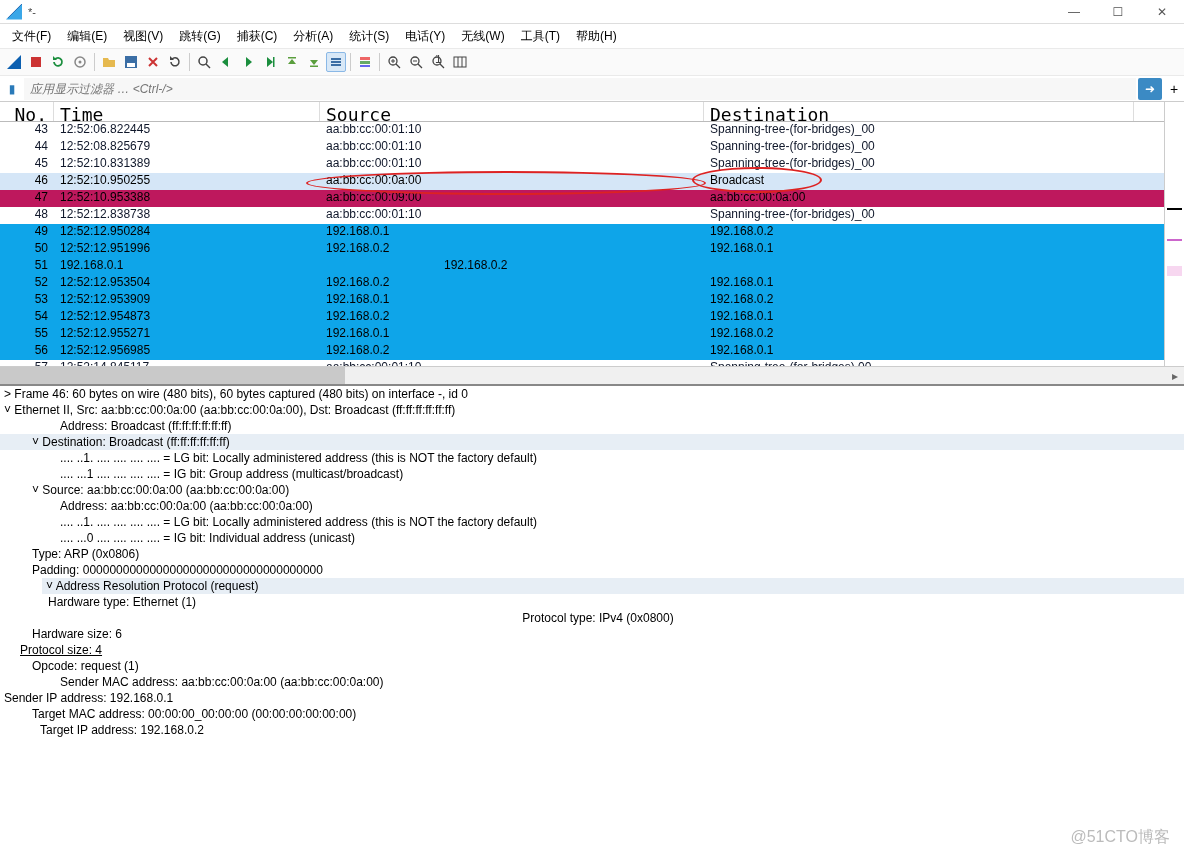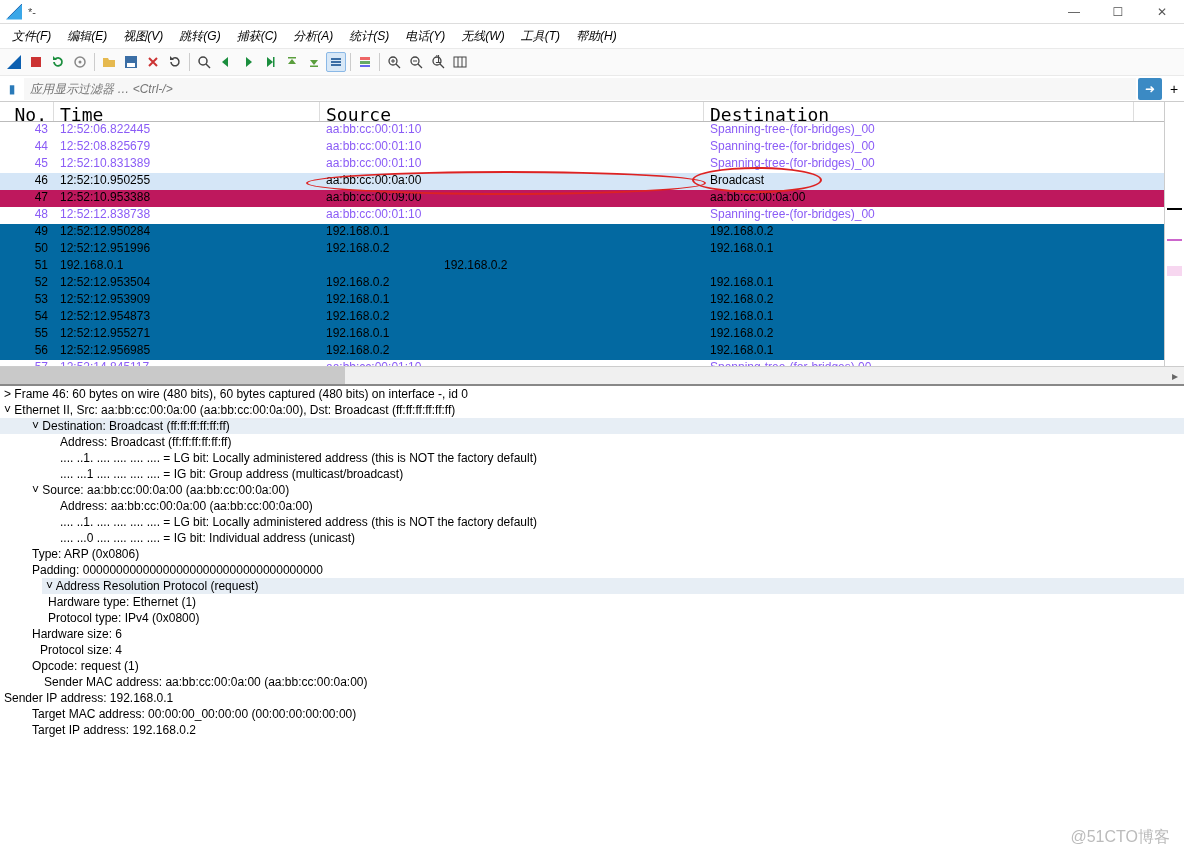--- a/index.html
+++ b/index.html
@@ -2,43 +2,43 @@
 <html><head>
 <meta charset="utf-8">
 <style>
 * { margin:0; padding:0; box-sizing:border-box; font-family:"Microsoft YaHei",Arial,sans-serif; font-size:12px; }
 body { background:#fff; color:#000; overflow:hidden; }
 .titlebar { height:24px; background:#fff; display:flex; align-items:center; border-bottom:1px solid #ddd; }
 .titlebar-icon { width:16px; height:16px; margin:0 6px; background:linear-gradient(135deg,#0b5fb0 50%,#3aa7e8 50%); clip-path:polygon(0 100%,100% 100%,100% 0); }
 .titlebar-text { flex:1; font-size:11px; color:#444; }
 .win-buttons { display:flex; }
 .win-btn { width:44px; height:24px; display:flex; align-items:center; justify-content:center; color:#555; cursor:pointer; }
-.menubar { height:24px; display:flex; align-items:center; padding:0 4px; background:#fff;font-style:italic; }
+.menubar { height:24px; display:flex; align-items:center; padding:0 4px; background:#fff; }
 .menubar span { padding:2px 8px; cursor:pointer; }
 .toolbar { height:28px; display:flex; align-items:center; padding:0 4px; gap:2px; background:#fafafa; border-top:1px solid #eaeaea; border-bottom:1px solid #eaeaea; }
 .tbtn { width:20px; height:20px; display:flex; align-items:center; justify-content:center; cursor:pointer; border:1px solid transparent; border-radius:2px; }
 .tsep { width:1px; height:18px; background:#ccc; margin:0 2px; }
 .filterbar { height:26px; display:flex; align-items:center; background:#fff; border-bottom:1px solid #ccc; }
 .filter-icon { width:20px; height:20px; margin:0 2px; display:flex; align-items:center; justify-content:center; color:#2a7ab9; }
 .filter-input { flex:1; height:22px; border:none; outline:none; padding:0 6px; font-style:italic; color:#888; background:#f7f7f7; }
 .filter-go { width:24px; height:22px; background:#3b8ac4; color:#fff; display:flex; align-items:center; justify-content:center; cursor:pointer; border-radius:2px; margin:0 2px; }
 .filter-plus { width:20px; text-align:center; cursor:pointer; font-size:14px; }
 .packets { height:264px; overflow:hidden; position:relative; display:flex; }
 .plist { flex:1; overflow-x:auto; overflow-y:hidden; }
 .phead { display:flex; height:20px; background:#fff; border-bottom:1px solid #bbb; position:sticky; top:0; }
 .phead > div { padding:2px 6px; border-right:1px solid #ddd; font-family:Consolas,monospace; font-size:18px; }
 .col-no { width:54px; text-align:right; }
 .col-time { width:266px; }
 .col-src { width:384px; }
 .col-dst { width:430px; }
 .prow { display:flex; height:17px; font-family:Consolas,monospace; font-size:12px; }
 .prow > div { padding:0 6px; white-space:nowrap; }
-.prow.gray { color:#8b5cf6; }
+.prow.gray { color:#0f172a; }
 .prow.sel { background:#d5e6f7; }
-.prow.pink { background:#0369a1; }
+.prow.pink { background:#0ea5e9; }
 .prow.cream { background:#be185d; }
 .timeline { width:20px; background:#fff; border-left:1px solid #ccc; position:relative; }
 .tl-mark { position:absolute; left:2px; right:2px; height:2px; }
 .scroll-x { height:18px; background:#f0f0f0; border-top:1px solid #ccc; position:relative; }
 .scroll-x-thumb { position:absolute; left:0; width:345px; height:100%; background:#c9c9c9; }
 .scroll-x-arrow { position:absolute; top:0; width:18px; height:100%; display:flex; align-items:center; justify-content:center; color:#666; }
 .details { height:567px; overflow:auto; font-family:Consolas,monospace; font-size:12px; border-top:2px solid #888; }
 .dline { padding:1px 4px; white-space:pre; }
 .dline.shade { background:#e7eef5; }
 .dline.exp::before { content:"˅ "; }
@@ -318,35 +318,35 @@
 
 <div class="scroll-x">
   <div class="scroll-x-arrow" style="left:0">◂</div>
   <div class="scroll-x-thumb"></div>
   <div class="scroll-x-arrow" style="right:0">▸</div>
 </div>
 
 <div class="details" id="details">
     <div class="dline col" style="padding-left: 4px;">Frame 46: 60 bytes on wire (480 bits), 60 bytes captured (480 bits) on interface -, id 0</div>
     <div class="dline exp" style="padding-left: 4px;">Ethernet II, Src: aa:bb:cc:00:0a:00 (aa:bb:cc:00:0a:00), Dst: Broadcast (ff:ff:ff:ff:ff:ff)</div>
+    <div class="dline " style="padding-left: 60px;">Address: Broadcast (ff:ff:ff:ff:ff:ff)</div>
     <div class="dline exp shade" style="padding-left: 32px;">Destination: Broadcast (ff:ff:ff:ff:ff:ff)</div>
-    <div class="dline " style="padding-left: 60px;">Address: Broadcast (ff:ff:ff:ff:ff:ff)</div>
     <div class="dline " style="padding-left: 60px;">.... ..1. .... .... .... .... = LG bit: Locally administered address (this is NOT the factory default)</div>
     <div class="dline " style="padding-left: 60px;">.... ...1 .... .... .... .... = IG bit: Group address (multicast/broadcast)</div>
     <div class="dline exp" style="padding-left: 32px;">Source: aa:bb:cc:00:0a:00 (aa:bb:cc:00:0a:00)</div>
     <div class="dline " style="padding-left: 60px;">Address: aa:bb:cc:00:0a:00 (aa:bb:cc:00:0a:00)</div>
     <div class="dline " style="padding-left: 60px;">.... ..1. .... .... .... .... = LG bit: Locally administered address (this is NOT the factory default)</div>
     <div class="dline " style="padding-left: 60px;">.... ...0 .... .... .... .... = IG bit: Individual address (unicast)</div>
     <div class="dline " style="padding-left: 32px;">Type: ARP (0x0806)</div>
     <div class="dline " style="padding-left: 32px;">Padding: 000000000000000000000000000000000000</div>
     <div class="dline exp shade" style="padding-left: 4px; margin-left: 42px;">Address Resolution Protocol (request)</div>
     <div class="dline " style="padding-left: 48px;">Hardware type: Ethernet (1)</div>
-    <div class="dline " style="padding-left: 48px;">Protocol type: IPv4 (0x0800)</div>
+    <div class="dline " style="padding-left: 16px; text-align: center;">Protocol type: IPv4 (0x0800)</div>
     <div class="dline " style="padding-left: 32px;">Hardware size: 6</div>
-    <div class="dline " style="padding-left: 40px;">Protocol size: 4</div>
+    <div class="dline " style="padding-left: 20px; text-decoration: underline;">Protocol size: 4</div>
     <div class="dline " style="padding-left: 32px;">Opcode: request (1)</div>
-    <div class="dline " style="padding-left: 44px;">Sender MAC address: aa:bb:cc:00:0a:00 (aa:bb:cc:00:0a:00)</div>
+    <div class="dline " style="padding-left: 44px; margin-left: 16px;">Sender MAC address: aa:bb:cc:00:0a:00 (aa:bb:cc:00:0a:00)</div>
     <div class="dline " style="">Sender IP address: 192.168.0.1</div>
     <div class="dline " style="padding-left: 32px;">Target MAC address: 00:00:00_00:00:00 (00:00:00:00:00:00)</div>
-    <div class="dline " style="padding-left: 32px;">Target IP address: 192.168.0.2</div>
+    <div class="dline " style="padding-left: 40px;">Target IP address: 192.168.0.2</div>
   </div>
 
 <div style="position:absolute;right:14px;bottom:4px;font-size:16px;color:#bbb">@51CTO博客</div>
 
 </body></html>

